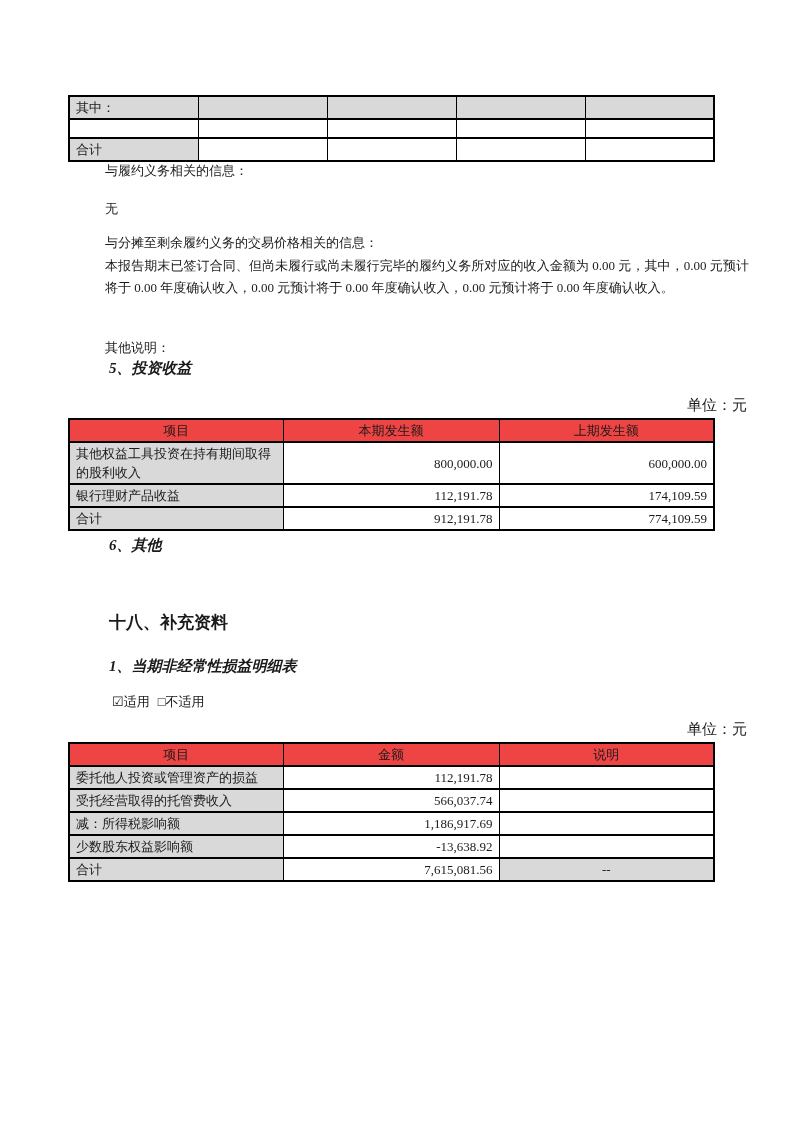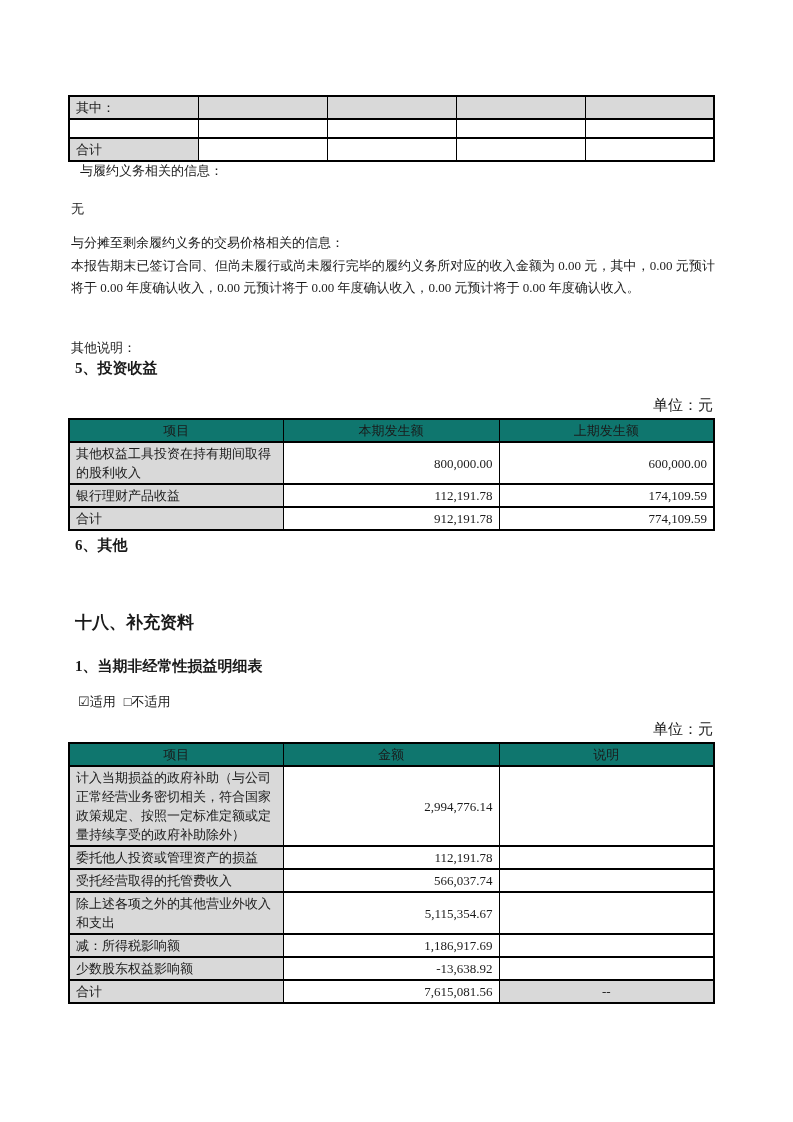--- a/index.html
+++ b/index.html
@@ -2,34 +2,34 @@
 <html><head>
 <meta charset="utf-8">
 <style>
   html,body{margin:0;padding:0;background:#e8e8e8;}
   .page{
     position:relative;width:793px;height:1122px;background:#ffffff;
     margin:0 auto;overflow:hidden;
     font-family:"Liberation Serif","DejaVu Serif",serif;
     color:#1a1a1a;
   }
-  .abs{position:absolute;}
+  .abs{position:absolute;padding-left:34px;}
   .bodytext{font-size:13px;line-height:18px;}
   .para{font-size:13px;line-height:22px;text-align:justify;}
-  .h-sub{font-size:15px;font-weight:bold;}
+  .h-sub{font-size:15px;font-weight:bold;font-style:italic;}
   .h-big{font-size:17px;font-weight:bold;}
   .unit{font-size:15px;text-align:right;}
   table.rt{border-collapse:collapse;table-layout:fixed;width:645px;border:2px solid #000;}
   table.rt td{
     border:2px solid #000;border-left-width:1px;border-right-width:1px;
     font-size:13px;line-height:19px;padding:1px 6px;vertical-align:middle;
     overflow:hidden;
   }
   td.gray{background:#d9d9d9;}
-  td.hdr{text-align:center;background:#0f766e;}
+  td.hdr{text-align:center;background:#ef4444;}
   td.item{text-align:left;padding-left:5px;}
   td.num{text-align:right;padding-right:8px;}
   td.center{text-align:center;}
   td.indent1{padding-left:12px;}
   td.indent2{padding-left:24px;}
   .chk{letter-spacing:0;}
   .chk .gap{display:inline-block;width:8px;}
 </style>
 </head>
 <body>
@@ -62,21 +62,21 @@
     <tr style="height:19px">
       <td class="gray item">合计</td>
       <td></td>
       <td></td>
       <td></td>
       <td></td>
     </tr>
   </tbody>
     </table>
 
-  <div class="abs bodytext" style="left:80px;top:162px;">与履约义务相关的信息：</div>
+  <div class="abs bodytext" style="left:71px;top:162px;">与履约义务相关的信息：</div>
   <div class="abs bodytext" style="left:71px;top:200px;">无</div>
   <div class="abs bodytext" style="left:71px;top:235px;font-family:Liberation Mono, monospace;">与分摊至剩余履约义务的交易价格相关的信息：</div>
   <div class="abs para" style="left:71px;top:255px;width:644px;">本报告期末已签订合同、但尚未履行或尚未履行完毕的履约义务所对应的收入金额为 0.00 元，其中，0.00 元预计将于 0.00 年度确认收入，0.00 元预计将于 0.00 年度确认收入，0.00 元预计将于 0.00 年度确认收入。</div>
   <div class="abs bodytext" style="left:71px;top:298px;margin-top:41px;">其他说明：</div>
 
   <div class="abs h-sub" style="left:75px;top:359px;">5、投资收益</div>
   <div class="abs unit" style="left:68px;top:396px;width:645px;">单位：元</div>
 
   <table class="rt abs" style="left:68px;top:418px;">
     <colgroup>
@@ -123,38 +123,28 @@
         <col style="width:214px">
         <col style="width:216px">
         <col style="width:215px">
       </colgroup>
     <tbody>
         <tr style="height:21px">
       <td class="hdr">项目</td>
       <td class="hdr">金额</td>
       <td class="hdr">说明</td>
     </tr>
-    <tr style="height:76px">
-      <td class="gray item">计入当期损益的政府补助（与公司正常经营业务密切相关，符合国家政策规定、按照一定标准定额或定量持续享受的政府补助除外）</td>
-      <td class="num">2,994,776.14</td>
-      <td></td>
-    </tr>
     <tr style="height:21px">
       <td class="gray item">委托他人投资或管理资产的损益</td>
       <td class="num">112,191.78</td>
       <td></td>
     </tr>
     <tr style="height:21px">
       <td class="gray item">受托经营取得的托管费收入</td>
       <td class="num">566,037.74</td>
-      <td></td>
-    </tr>
-    <tr style="height:35px">
-      <td class="gray item">除上述各项之外的其他营业外收入和支出</td>
-      <td class="num">5,115,354.67</td>
       <td></td>
     </tr>
     <tr style="height:21px">
       <td class="gray item">减：所得税影响额</td>
       <td class="num">1,186,917.69</td>
       <td></td>
     </tr>
     <tr style="height:21px">
       <td class="gray item indent2">少数股东权益影响额</td>
       <td class="num">-13,638.92</td>

